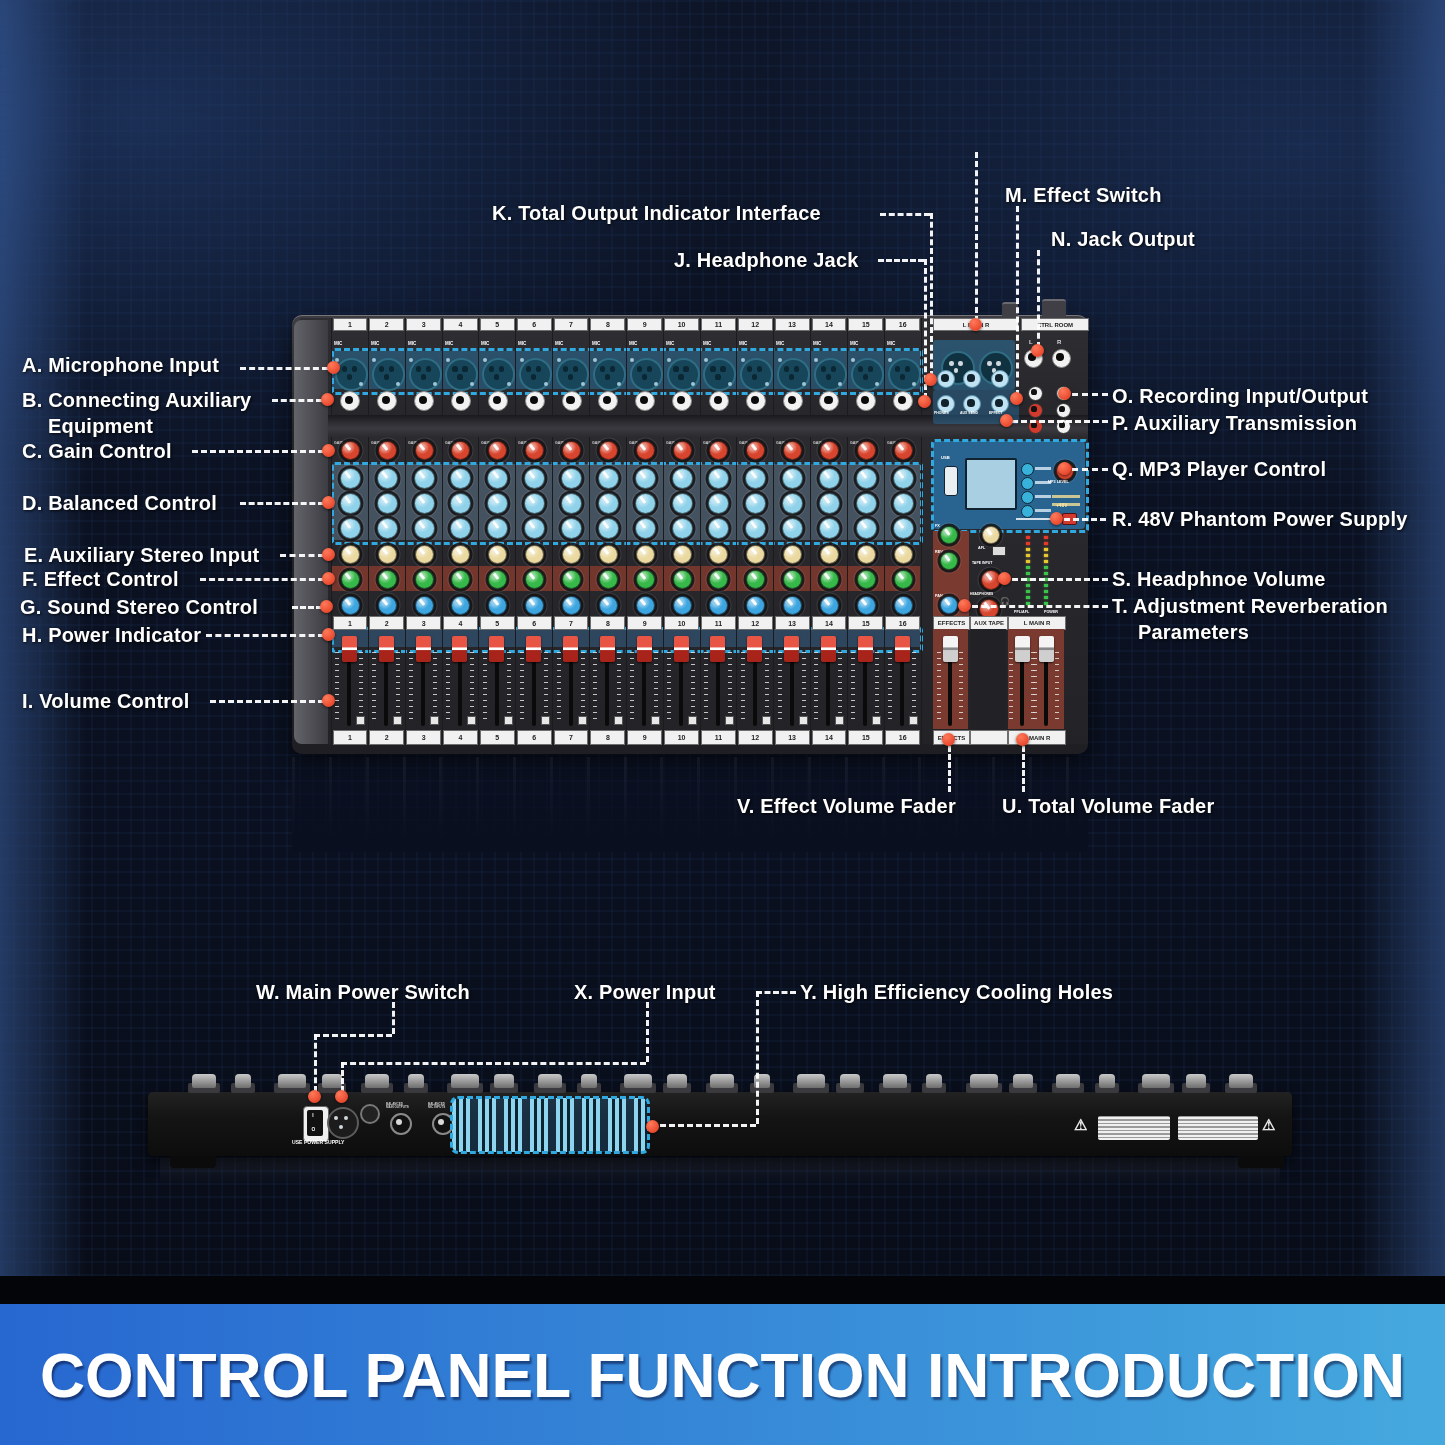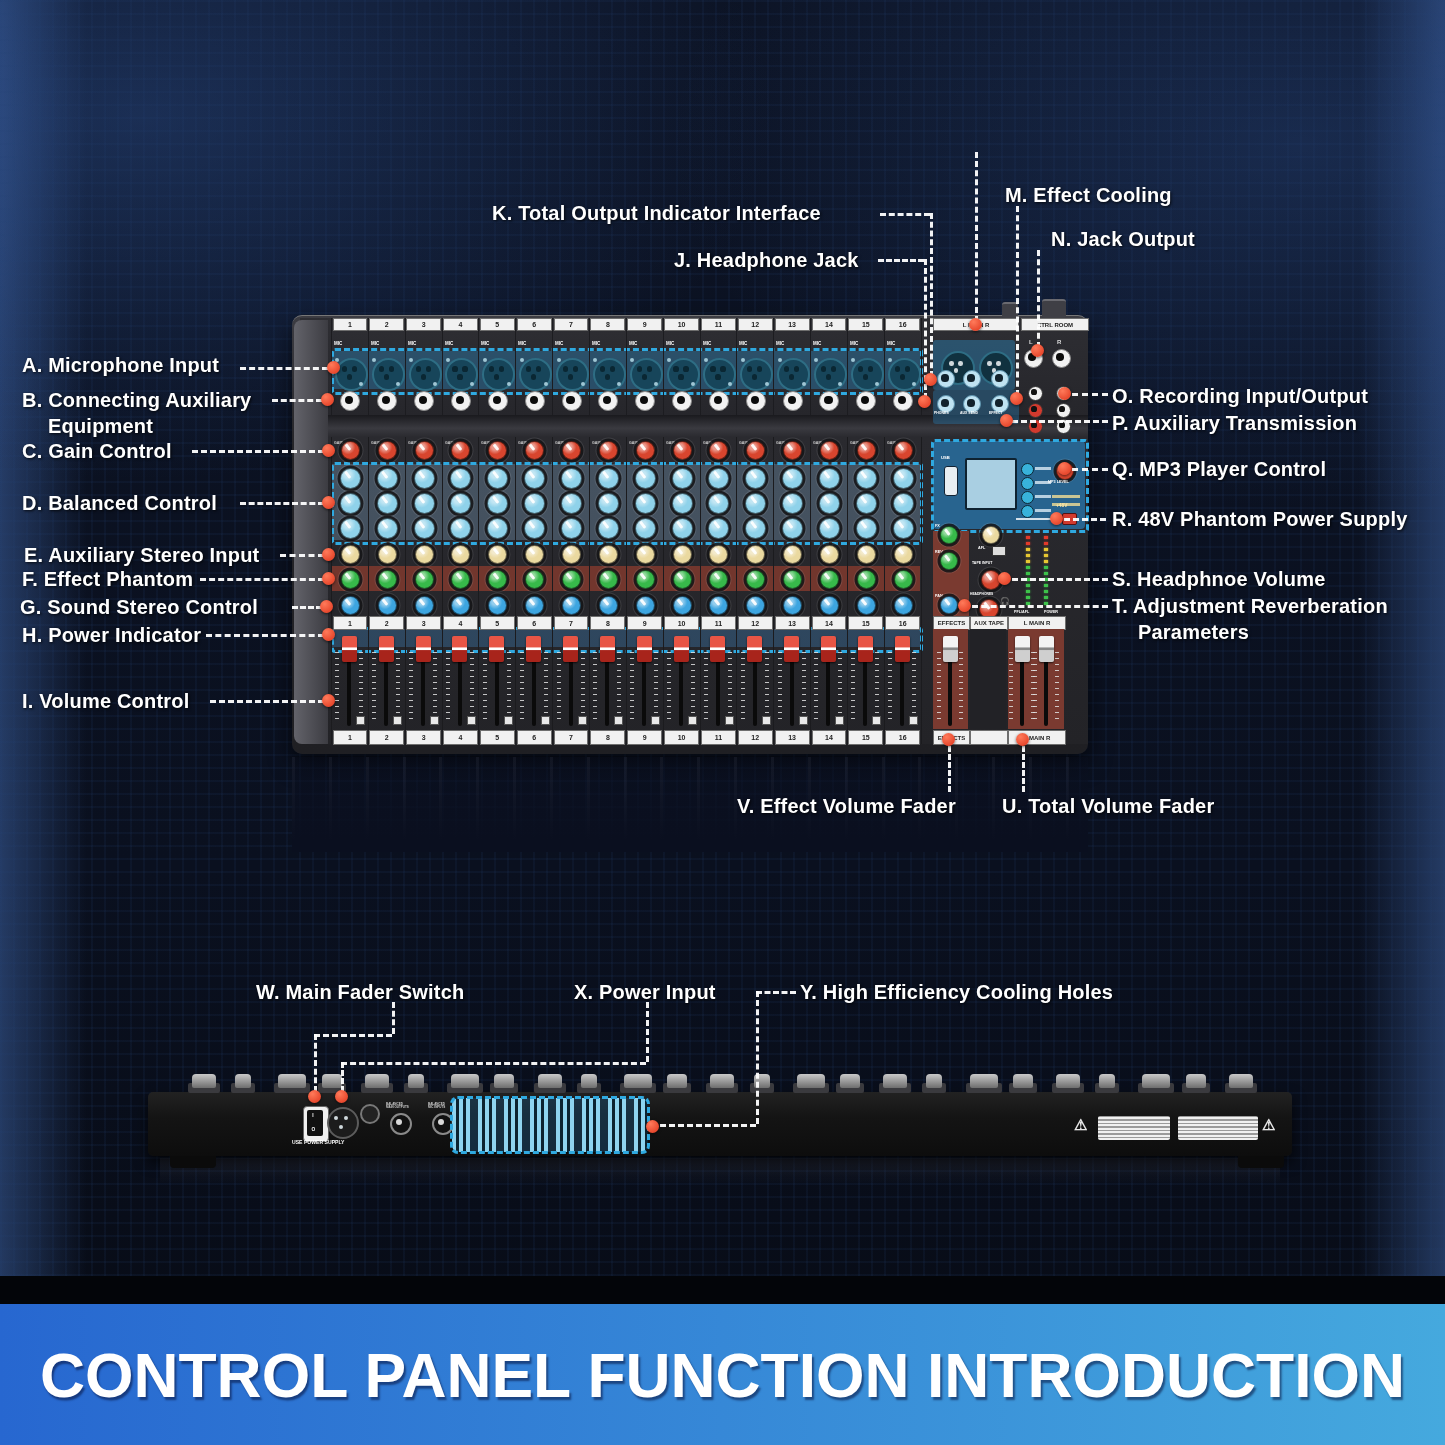--- a/index.html
+++ b/index.html
@@ -952,21 +952,21 @@
       <div class="dot" style="left: 320.5px; top: 392.5px; background: radial-gradient(circle at 35% 30%, rgb(255, 122, 90), rgb(232, 73, 46) 70%);"></div>
       <div class="txt" style="left: 22px; top: 438px;"><span>C. Gain Control</span></div>
       <div class="seg-h" style="left: 192px; top: 450px; width: 132px;"></div>
       <div class="dot" style="left: 321.5px; top: 443.5px; background: radial-gradient(circle at 35% 30%, rgb(255, 122, 90), rgb(232, 73, 46) 70%);"></div>
       <div class="txt" style="left: 22px; top: 490px;"><span>D. Balanced Control</span></div>
       <div class="seg-h" style="left: 240px; top: 502px; width: 84px;"></div>
       <div class="dot" style="left: 321.5px; top: 495.5px; background: radial-gradient(circle at 35% 30%, rgb(255, 122, 90), rgb(232, 73, 46) 70%);"></div>
       <div class="txt" style="left: 24px; top: 542px;"><span>E. Auxiliary Stereo Input</span></div>
       <div class="seg-h" style="left: 280px; top: 554px; width: 44px;"></div>
       <div class="dot" style="left: 321.5px; top: 547.5px; background: radial-gradient(circle at 35% 30%, rgb(255, 122, 90), rgb(232, 73, 46) 70%);"></div>
-      <div class="txt" style="left: 22px; top: 566px;"><span>F. Effect Phantom</span></div>
+      <div class="txt" style="left: 22px; top: 566px;"><span>F. Effect Control</span></div>
       <div class="seg-h" style="left: 200px; top: 578px; width: 124px;"></div>
       <div class="dot" style="left: 321.5px; top: 571.5px; background: radial-gradient(circle at 35% 30%, rgb(255, 122, 90), rgb(232, 73, 46) 70%);"></div>
       <div class="txt" style="left: 20px; top: 594px;"><span>G. Sound Stereo Control</span></div>
       <div class="seg-h" style="left: 292px; top: 606px; width: 30px;"></div>
       <div class="dot" style="left: 319.5px; top: 599.5px; background: radial-gradient(circle at 35% 30%, rgb(255, 122, 90), rgb(232, 73, 46) 70%);"></div>
       <div class="txt" style="left: 22px; top: 622px;"><span>H. Power Indicator</span></div>
       <div class="seg-h" style="left: 206px; top: 634px; width: 118px;"></div>
       <div class="dot" style="left: 321.5px; top: 627.5px; background: radial-gradient(circle at 35% 30%, rgb(255, 122, 90), rgb(232, 73, 46) 70%);"></div>
       <div class="txt" style="left: 22px; top: 688px;"><span>I. Volume Control</span></div>
       <div class="seg-h" style="left: 210px; top: 700px; width: 114px;"></div>
@@ -974,21 +974,21 @@
       <div class="txt" style="left: 674px; top: 247px;"><span>J. Headphone Jack</span></div>
       <div class="seg-h" style="left: 878px; top: 259px; width: 46px;"></div>
       <div class="seg-v" style="left: 924px; top: 259px; height: 140px;"></div>
       <div class="dot" style="left: 917.5px; top: 394.5px; background: radial-gradient(circle at 35% 30%, rgb(255, 122, 90), rgb(232, 73, 46) 70%);"></div>
       <div class="txt" style="left: 492px; top: 200px;"><span>K. Total Output Indicator Interface</span></div>
       <div class="seg-h" style="left: 880px; top: 213px; width: 50px;"></div>
       <div class="seg-v" style="left: 930px; top: 213px; height: 164px;"></div>
       <div class="dot" style="left: 923.5px; top: 372.5px; background: radial-gradient(circle at 35% 30%, rgb(255, 122, 90), rgb(232, 73, 46) 70%);"></div>
       <div class="seg-v" style="left: 975px; top: 152px; height: 170px;"></div>
       <div class="dot" style="left: 968.5px; top: 317.5px; background: radial-gradient(circle at 35% 30%, rgb(255, 122, 90), rgb(232, 73, 46) 70%);"></div>
-      <div class="txt" style="left: 1005px; top: 182px;"><span>M. Effect Cooling</span></div>
+      <div class="txt" style="left: 1005px; top: 182px;"><span>M. Effect Switch</span></div>
       <div class="seg-v" style="left: 1016px; top: 206px; height: 190px;"></div>
       <div class="dot" style="left: 1009.5px; top: 391.5px; background: radial-gradient(circle at 35% 30%, rgb(255, 122, 90), rgb(232, 73, 46) 70%);"></div>
       <div class="txt" style="left: 1051px; top: 226px;"><span>N. Jack Output</span></div>
       <div class="seg-v" style="left: 1037px; top: 250px; height: 98px;"></div>
       <div class="dot" style="left: 1030.5px; top: 343.5px; background: radial-gradient(circle at 35% 30%, rgb(255, 122, 90), rgb(232, 73, 46) 70%);"></div>
       <div class="txt" style="left: 1112px; top: 383px;"><span>O. Recording Input/Output</span></div>
       <div class="seg-h" style="left: 1072px; top: 393px; width: 36px;"></div>
       <div class="dot" style="left: 1057.5px; top: 386.5px; background: radial-gradient(circle at 35% 30%, rgb(255, 122, 90), rgb(232, 73, 46) 70%);"></div>
       <div class="txt" style="left: 1112px; top: 410px;"><span>P. Auxiliary Transmission</span></div>
       <div class="seg-h" style="left: 1012px; top: 420px; width: 96px;"></div>
@@ -1004,21 +1004,21 @@
       <div class="dot" style="left: 997.5px; top: 571.5px; background: radial-gradient(circle at 35% 30%, rgb(255, 122, 90), rgb(232, 73, 46) 70%);"></div>
       <div class="txt" style="left: 1112px; top: 593px;"><span>T. Adjustment Reverberation</span><span class="ln2">Parameters</span></div>
       <div class="seg-h" style="left: 972px; top: 605px; width: 136px;"></div>
       <div class="dot" style="left: 957.5px; top: 598.5px; background: radial-gradient(circle at 35% 30%, rgb(255, 122, 90), rgb(232, 73, 46) 70%);"></div>
       <div class="txt" style="left: 1002px; top: 793px;"><span>U. Total Volume Fader</span></div>
       <div class="seg-v" style="left: 1022px; top: 746px; height: 46px;"></div>
       <div class="dot" style="left: 1015.5px; top: 732.5px; background: radial-gradient(circle at 35% 30%, rgb(255, 122, 90), rgb(232, 73, 46) 70%);"></div>
       <div class="txt" style="left: 737px; top: 793px;"><span>V. Effect Volume Fader</span></div>
       <div class="seg-v" style="left: 948px; top: 746px; height: 46px;"></div>
       <div class="dot" style="left: 941.5px; top: 732.5px; background: radial-gradient(circle at 35% 30%, rgb(255, 122, 90), rgb(232, 73, 46) 70%);"></div>
-      <div class="txt" style="left: 256px; top: 979px;"><span>W. Main Fader Switch</span></div>
+      <div class="txt" style="left: 256px; top: 979px;"><span>W. Main Power Switch</span></div>
       <div class="seg-v" style="left: 392px; top: 1002px; height: 32px;"></div>
       <div class="seg-h" style="left: 314px; top: 1034px; width: 78px;"></div>
       <div class="seg-v" style="left: 314px; top: 1034px; height: 58px;"></div>
       <div class="dot" style="left: 307.5px; top: 1089.5px; background: radial-gradient(circle at 35% 30%, rgb(255, 122, 90), rgb(232, 73, 46) 70%);"></div>
       <div class="txt" style="left: 574px; top: 979px;"><span>X. Power Input</span></div>
       <div class="seg-v" style="left: 646px; top: 1002px; height: 60px;"></div>
       <div class="seg-h" style="left: 341px; top: 1062px; width: 305px;"></div>
       <div class="seg-v" style="left: 341px; top: 1062px; height: 30px;"></div>
       <div class="dot" style="left: 334.5px; top: 1089.5px; background: radial-gradient(circle at 35% 30%, rgb(255, 122, 90), rgb(232, 73, 46) 70%);"></div>
       <div class="txt" style="left: 800px; top: 979px;"><span>Y. High Efficiency Cooling Holes</span></div>

